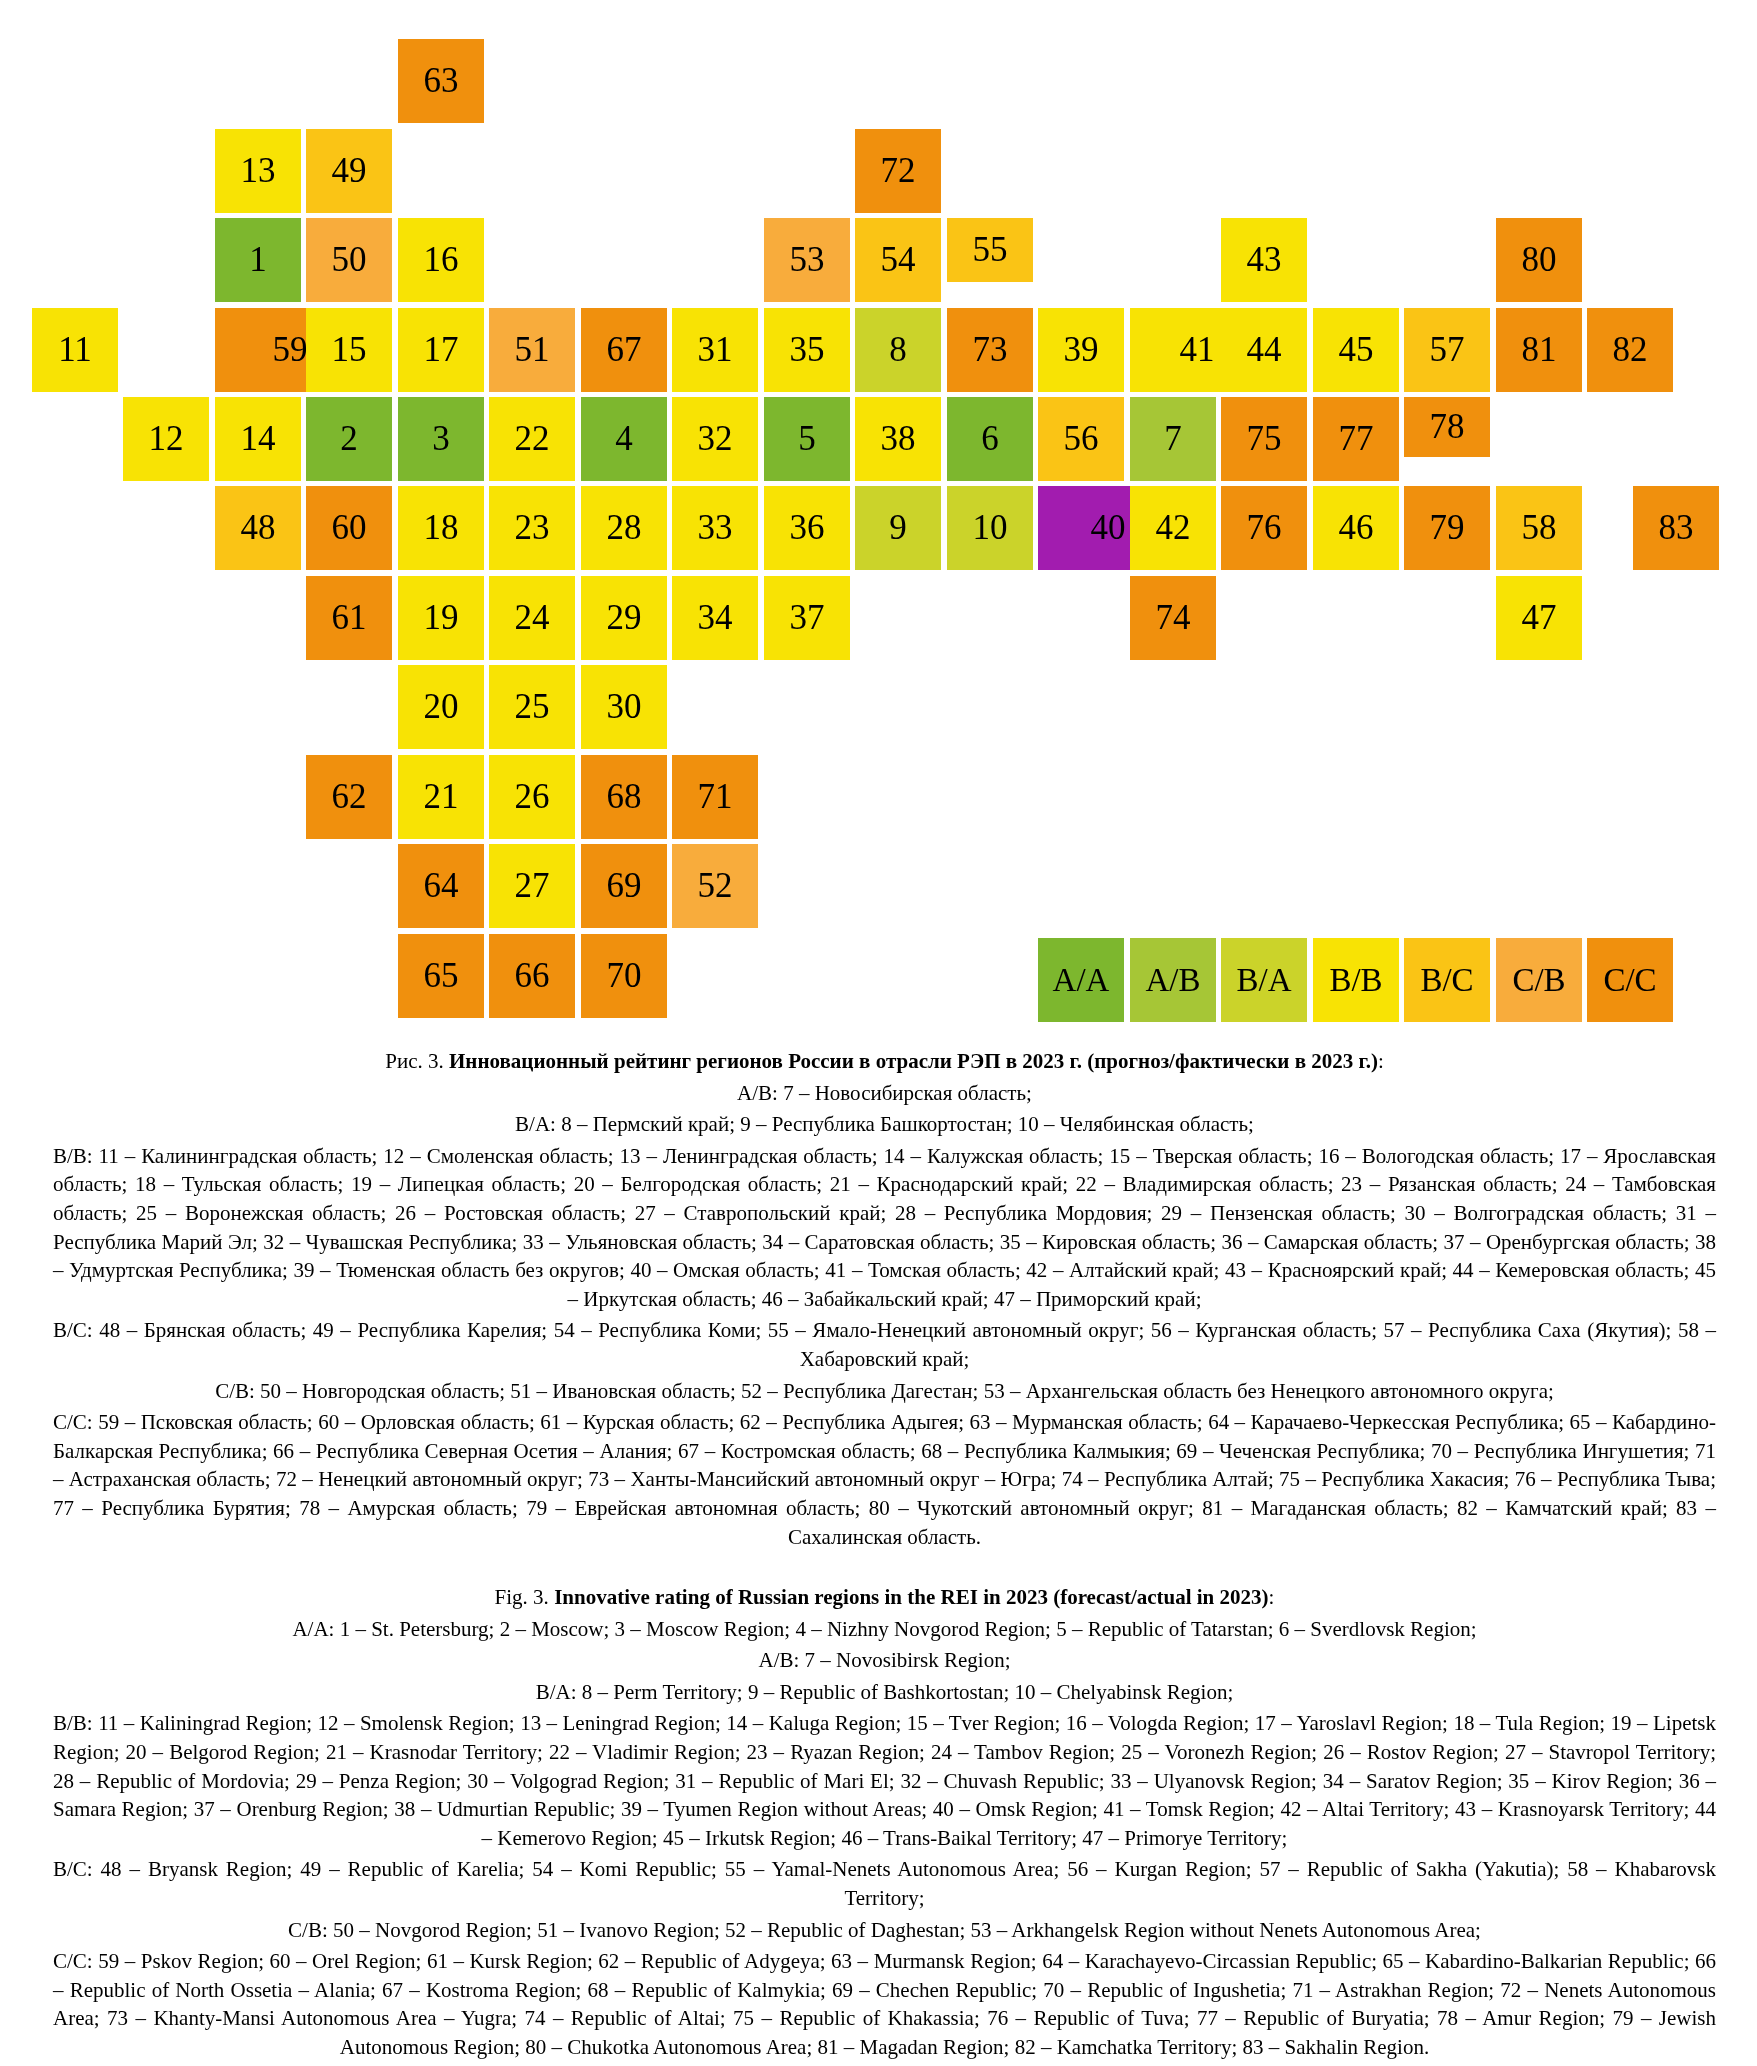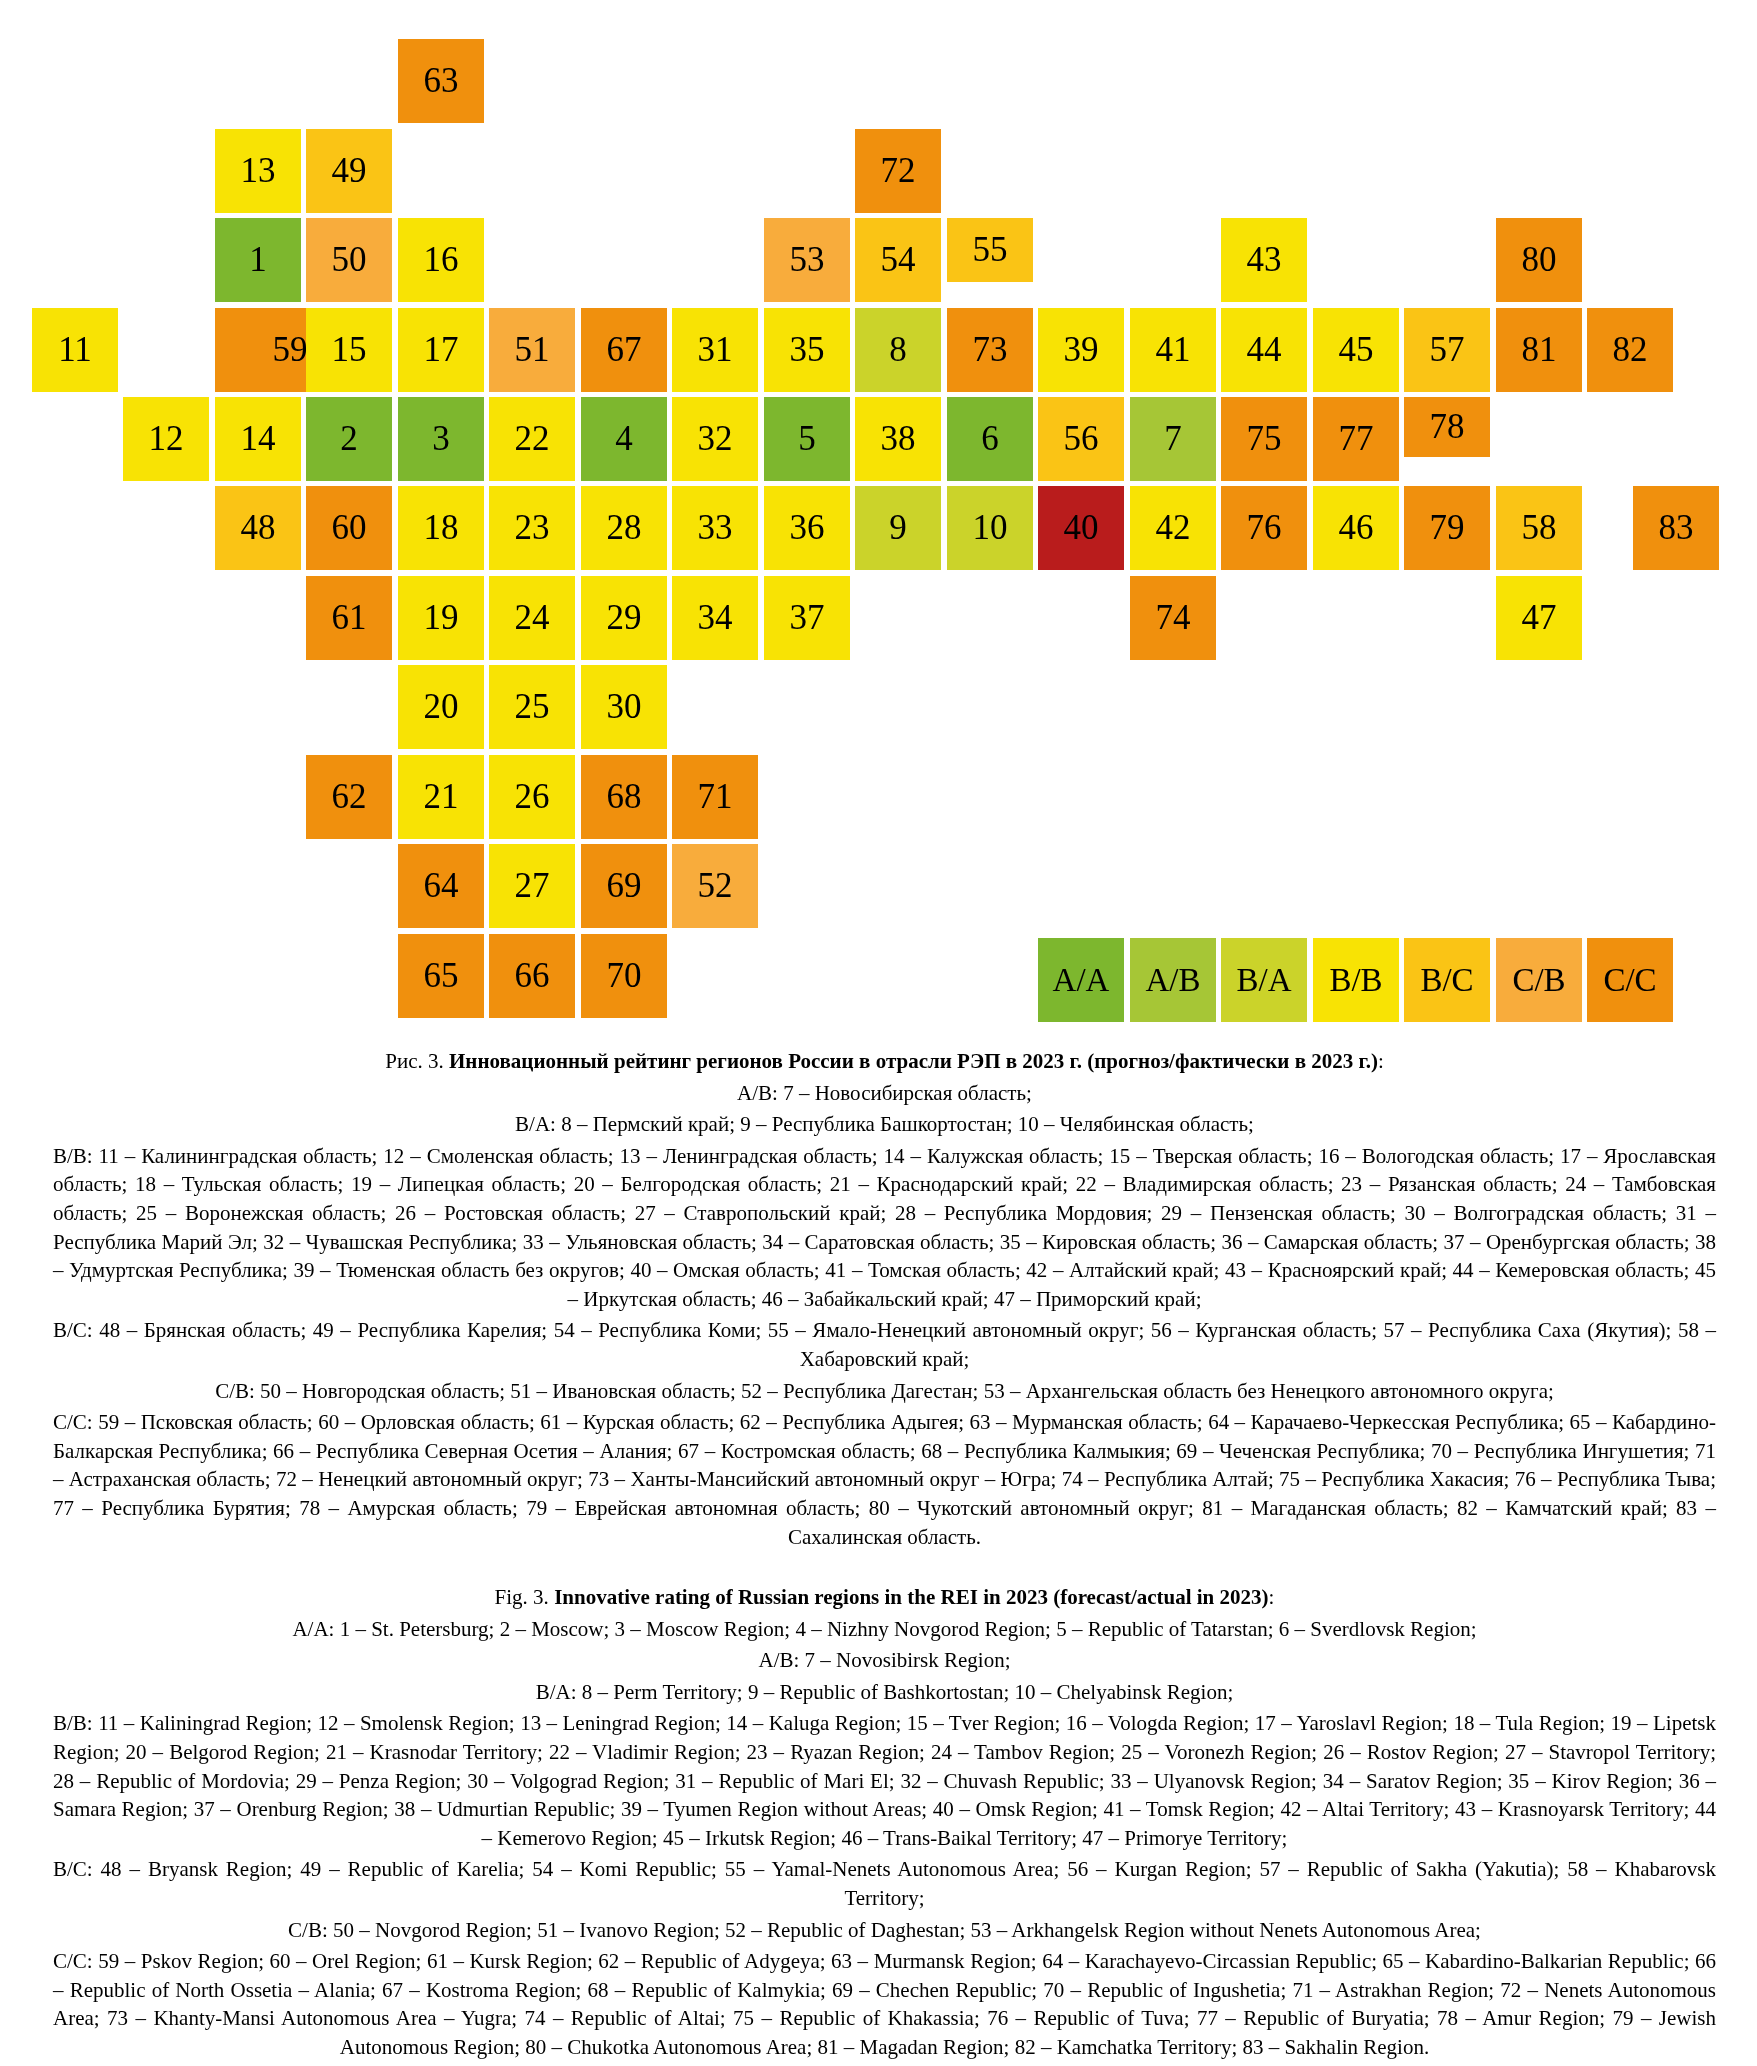--- a/index.html
+++ b/index.html
@@ -41,21 +41,21 @@
       <div class="tile" style="left: 215px; top: 308px; width: 86px; height: 84px; background: rgb(240, 144, 13); padding-left: 32px;">59</div>
       <div class="tile" style="left: 306px; top: 308px; width: 86px; height: 84px; background: rgb(248, 227, 4);">15</div>
       <div class="tile" style="left: 398px; top: 308px; width: 86px; height: 84px; background: rgb(248, 227, 4);">17</div>
       <div class="tile" style="left: 489px; top: 308px; width: 86px; height: 84px; background: rgb(248, 172, 60);">51</div>
       <div class="tile" style="left: 581px; top: 308px; width: 86px; height: 84px; background: rgb(240, 144, 13);">67</div>
       <div class="tile" style="left: 672px; top: 308px; width: 86px; height: 84px; background: rgb(248, 227, 4);">31</div>
       <div class="tile" style="left: 764px; top: 308px; width: 86px; height: 84px; background: rgb(248, 227, 4);">35</div>
       <div class="tile" style="left: 855px; top: 308px; width: 86px; height: 84px; background: rgb(203, 211, 42);">8</div>
       <div class="tile" style="left: 947px; top: 308px; width: 86px; height: 84px; background: rgb(240, 144, 13);">73</div>
       <div class="tile" style="left: 1038px; top: 308px; width: 86px; height: 84px; background: rgb(248, 227, 4);">39</div>
-      <div class="tile" style="left: 1130px; top: 308px; width: 86px; height: 84px; background: rgb(248, 227, 4);">41</div>
+      <div class="tile" style="left: 1130px; top: 308px; width: 86px; height: 84px; background: rgb(248, 227, 4); padding-left: 24px;">41</div>
       <div class="tile" style="left: 1221px; top: 308px; width: 86px; height: 84px; background: rgb(248, 227, 4);">44</div>
       <div class="tile" style="left: 1313px; top: 308px; width: 86px; height: 84px; background: rgb(248, 227, 4);">45</div>
       <div class="tile" style="left: 1404px; top: 308px; width: 86px; height: 84px; background: rgb(250, 196, 21);">57</div>
       <div class="tile" style="left: 1496px; top: 308px; width: 86px; height: 84px; background: rgb(240, 144, 13);">81</div>
       <div class="tile" style="left: 1587px; top: 308px; width: 86px; height: 84px; background: rgb(240, 144, 13);">82</div>
       <div class="tile" style="left: 123px; top: 397px; width: 86px; height: 84px; background: rgb(248, 227, 4);">12</div>
       <div class="tile" style="left: 215px; top: 397px; width: 86px; height: 84px; background: rgb(248, 227, 4);">14</div>
       <div class="tile" style="left: 306px; top: 397px; width: 86px; height: 84px; background: rgb(125, 183, 46);">2</div>
       <div class="tile" style="left: 398px; top: 397px; width: 86px; height: 84px; background: rgb(125, 183, 46);">3</div>
       <div class="tile" style="left: 489px; top: 397px; width: 86px; height: 84px; background: rgb(248, 227, 4);">22</div>
@@ -71,21 +71,21 @@
       <div class="tile" style="left: 1404px; top: 397px; width: 86px; height: 60px; background: rgb(240, 144, 13);">78</div>
       <div class="tile" style="left: 215px; top: 486px; width: 86px; height: 84px; background: rgb(250, 196, 21);">48</div>
       <div class="tile" style="left: 306px; top: 486px; width: 86px; height: 84px; background: rgb(240, 144, 13);">60</div>
       <div class="tile" style="left: 398px; top: 486px; width: 86px; height: 84px; background: rgb(248, 227, 4);">18</div>
       <div class="tile" style="left: 489px; top: 486px; width: 86px; height: 84px; background: rgb(248, 227, 4);">23</div>
       <div class="tile" style="left: 581px; top: 486px; width: 86px; height: 84px; background: rgb(248, 227, 4);">28</div>
       <div class="tile" style="left: 672px; top: 486px; width: 86px; height: 84px; background: rgb(248, 227, 4);">33</div>
       <div class="tile" style="left: 764px; top: 486px; width: 86px; height: 84px; background: rgb(248, 227, 4);">36</div>
       <div class="tile" style="left: 855px; top: 486px; width: 86px; height: 84px; background: rgb(203, 211, 42);">9</div>
       <div class="tile" style="left: 947px; top: 486px; width: 86px; height: 84px; background: rgb(203, 211, 42);">10</div>
-      <div class="tile" style="left: 1038px; top: 486px; width: 86px; height: 84px; background: #b91c1c;">40</div>
+      <div class="tile" style="left: 1038px; top: 486px; width: 86px; height: 84px; background: #a21caf; padding-left: 27px;">40</div>
       <div class="tile" style="left: 1130px; top: 486px; width: 86px; height: 84px; background: rgb(248, 227, 4);">42</div>
       <div class="tile" style="left: 1221px; top: 486px; width: 86px; height: 84px; background: rgb(240, 144, 13);">76</div>
       <div class="tile" style="left: 1313px; top: 486px; width: 86px; height: 84px; background: rgb(248, 227, 4);">46</div>
       <div class="tile" style="left: 1404px; top: 486px; width: 86px; height: 84px; background: rgb(240, 144, 13);">79</div>
       <div class="tile" style="left: 1496px; top: 486px; width: 86px; height: 84px; background: rgb(250, 196, 21);">58</div>
       <div class="tile" style="left: 1633px; top: 486px; width: 86px; height: 84px; background: rgb(240, 144, 13);">83</div>
       <div class="tile" style="left: 306px; top: 576px; width: 86px; height: 84px; background: rgb(240, 144, 13);">61</div>
       <div class="tile" style="left: 398px; top: 576px; width: 86px; height: 84px; background: rgb(248, 227, 4);">19</div>
       <div class="tile" style="left: 489px; top: 576px; width: 86px; height: 84px; background: rgb(248, 227, 4);">24</div>
       <div class="tile" style="left: 581px; top: 576px; width: 86px; height: 84px; background: rgb(248, 227, 4);">29</div>

